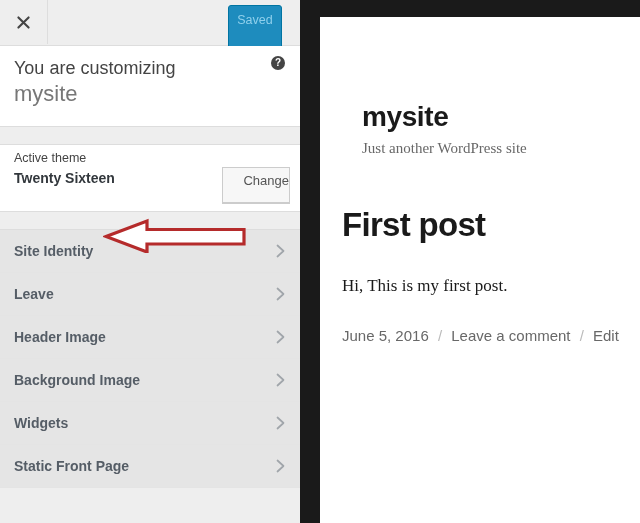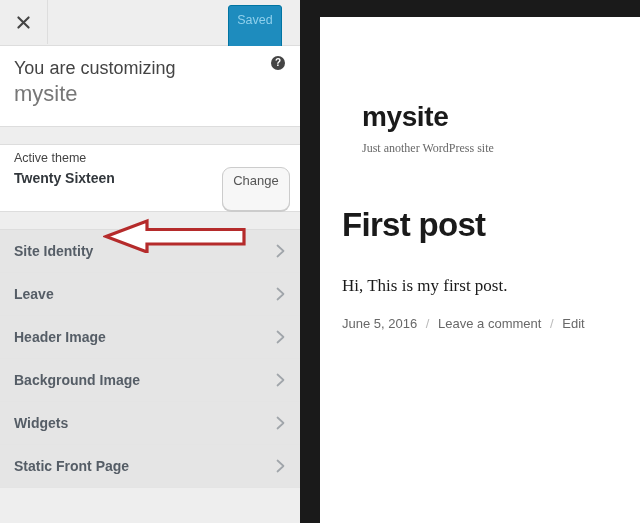--- a/index.html
+++ b/index.html
@@ -124,28 +124,28 @@
     font-size: 14px;
     font-weight: bold;
     color: #32373c;
     line-height: 20px;
     margin-top: 1px;
   }
   .change-btn {
     position: absolute;
     right: 10px; top: 22px;
     min-width: 68px;
-    height: 44px;
+    height: 36px;
     background: #f7f7f7;
     border: 1px solid #cccccc;
-    border-radius: 9px;
+    border-radius: 0;
     color: #555555;
     font-size: 13px;
     line-height: 26px;
-    text-align: center;
+    text-align: right;
     cursor: pointer;
     box-sizing: border-box;
     font-family: "Liberation Sans", sans-serif;
     box-shadow: 0 1px 0 #cccccc;
   }
 
   .section-list {
     background: #ffffff;
   }
   .section-item {
@@ -217,21 +217,21 @@
   .site-title {
     font-size: 28px;
     font-weight: bold;
     color: #1a1a1a;
     line-height: 34px;
     letter-spacing: -0.4px;
     font-family: "Liberation Sans", sans-serif;
   }
   .site-description {
     font-family: "Liberation Serif", serif;
-    font-size: 12px;
+    font-size: 15px;
     color: #686868;
     line-height: 22px;
     margin-top: 3px;
   }
   .post-area {
     padding: 46px 0 0 22px;
   }
   .post-title {
     font-size: 33px;
     font-weight: bold;
@@ -241,22 +241,22 @@
     font-family: "Liberation Sans", sans-serif;
   }
   .post-body {
     font-family: "Liberation Serif", serif;
     font-size: 17px;
     color: #1a1a1a;
     line-height: 25px;
     margin-top: 28px;
   }
   .post-meta {
-    margin-top: 16px;
-    font-size: 13px;
+    margin-top: 28px;
+    font-size: 15px;
     color: #686868;
     line-height: 19px;
     font-family: "Liberation Sans", sans-serif;
     white-space: nowrap;
   }
   .post-meta a {
     color: #686868;
     text-decoration: none;
     cursor: pointer;
   }

